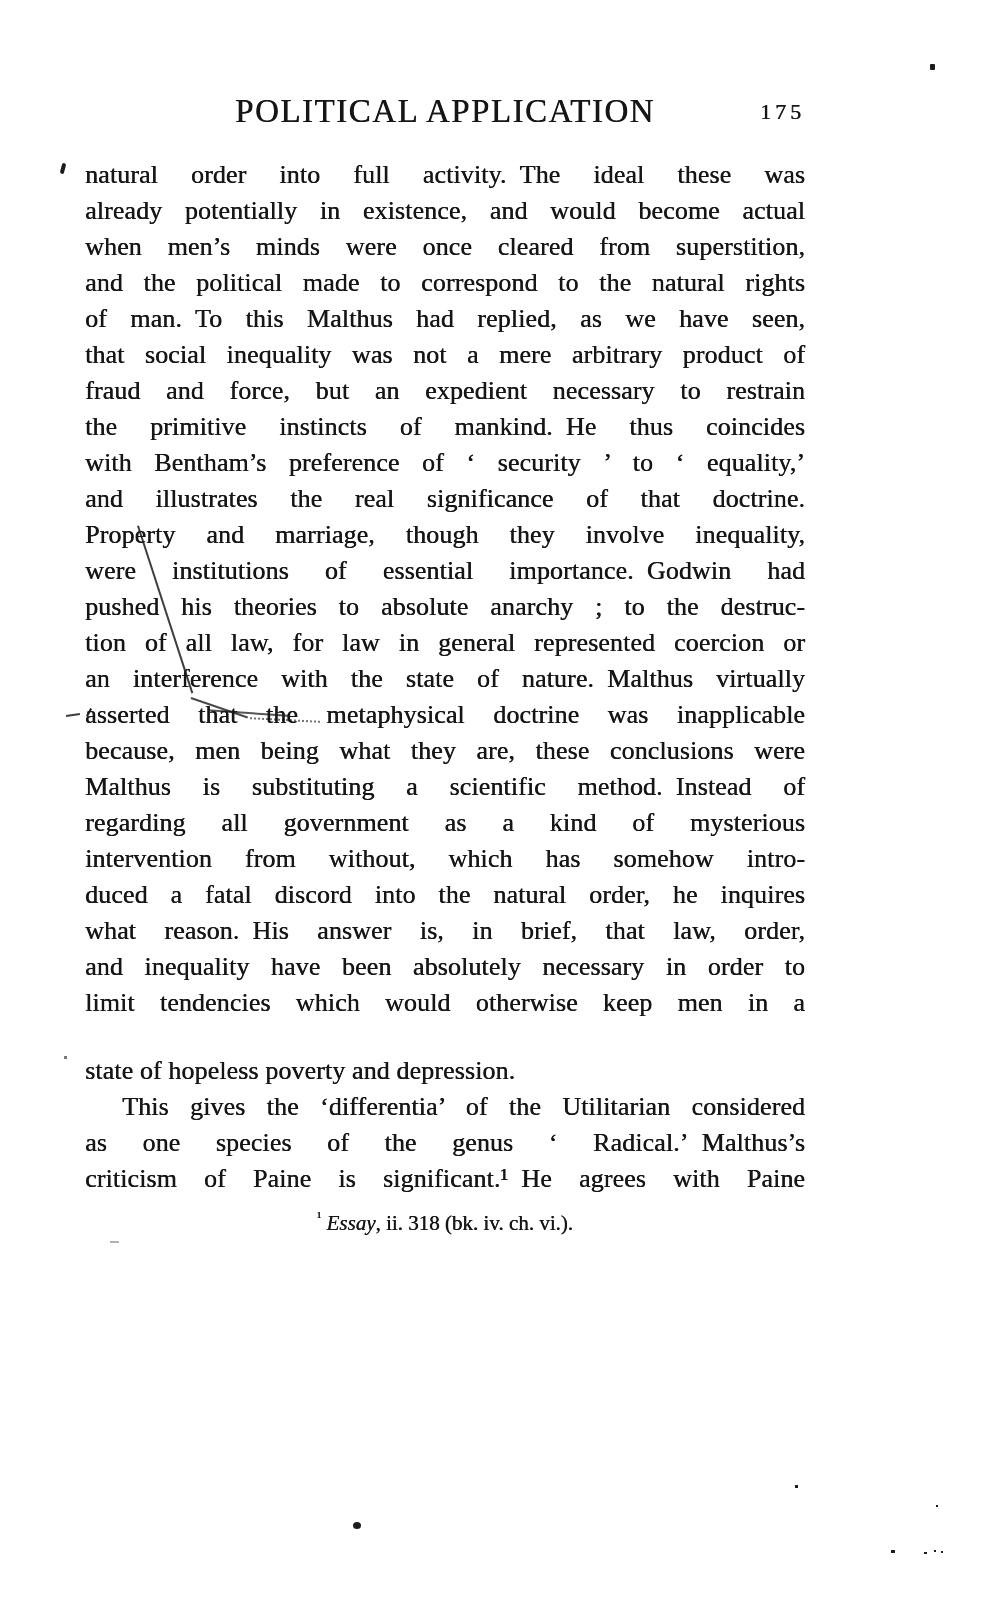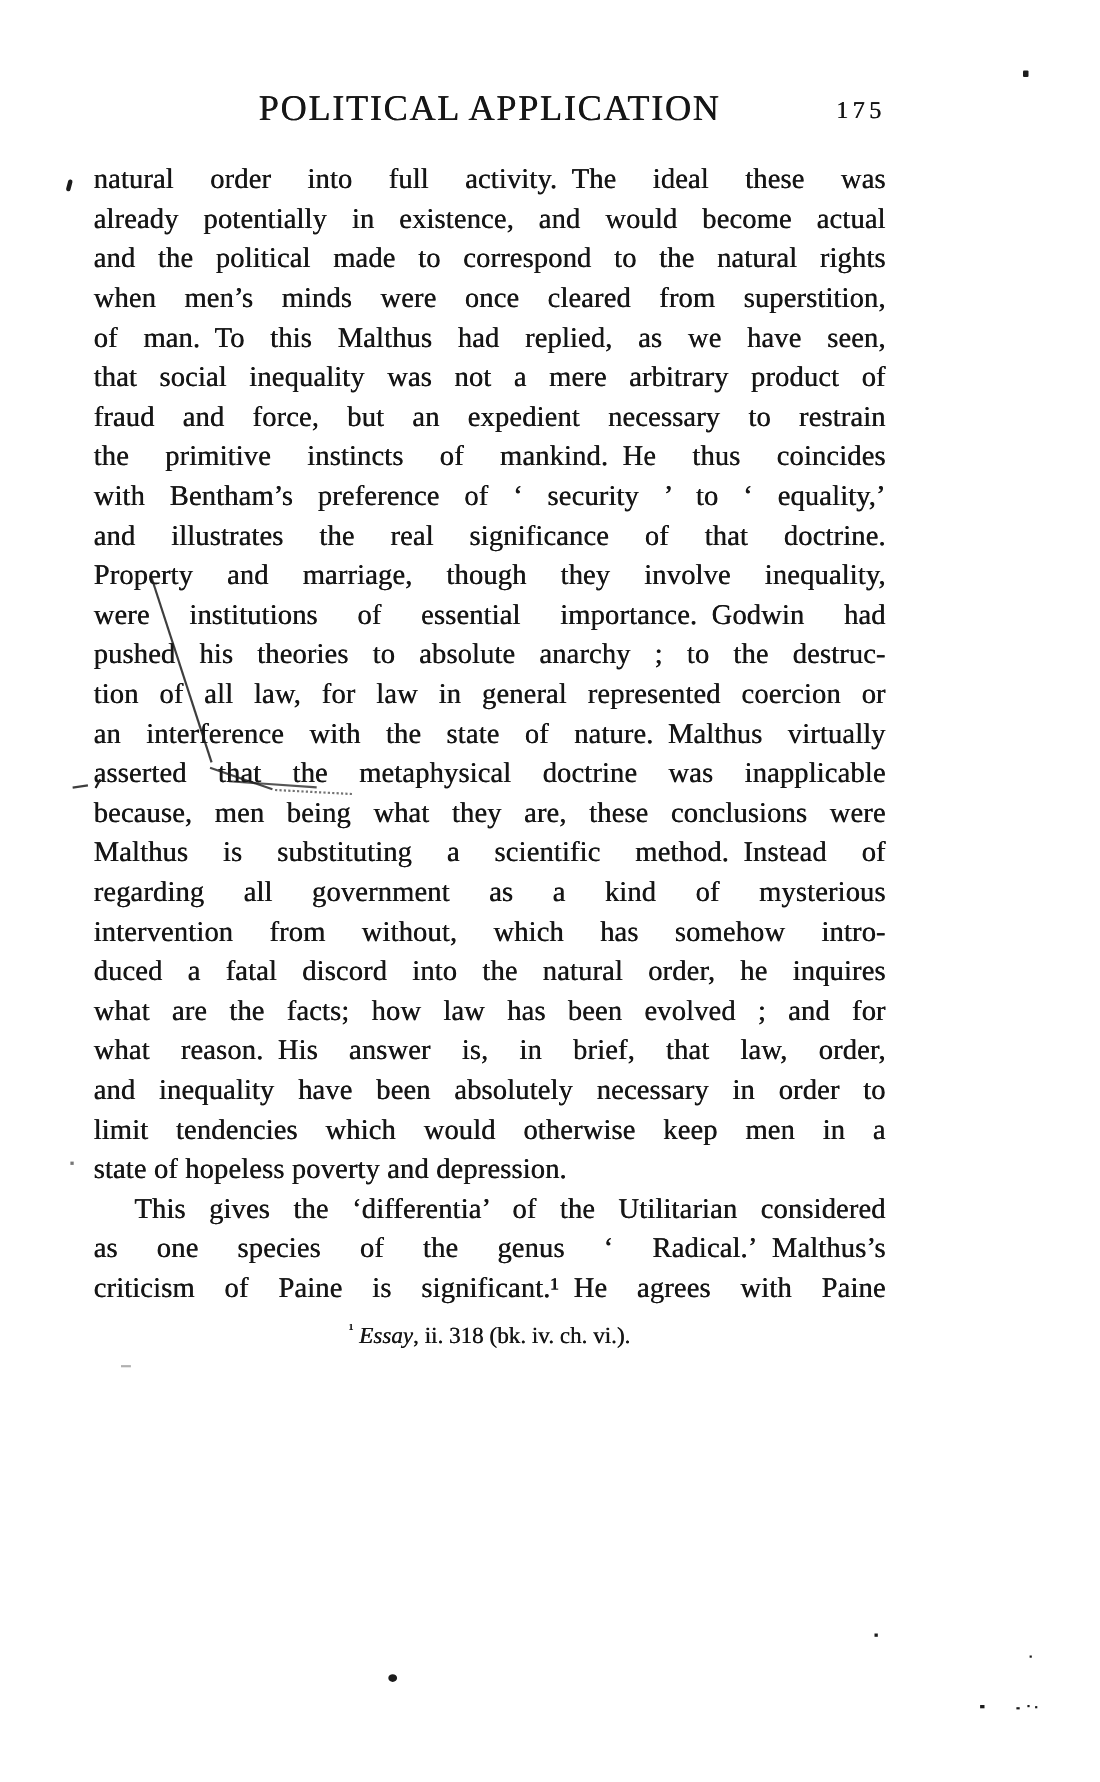--- a/index.html
+++ b/index.html
@@ -14,20 +14,21 @@
   }
   .column {
     position: absolute;
     left: 85px;
     top: 82px;
     width: 720px;
   }
   .header {
     position: relative;
     height: 63px;
+    margin-top: 12px;
   }
   .header .title {
     display: block;
     text-align: center;
     font-size: 33px;
     letter-spacing: 1.5px;
     line-height: 34px;
     text-shadow: 0.4px 0 0 currentColor;
   }
   .header .pagenum {
@@ -42,21 +43,21 @@
   .body-text { font-size: 26px; }
   .line {
     line-height: 36px;
     text-align: justify;
     text-align-last: justify;
     -moz-text-align-last: justify;
     text-justify: inter-word;
     text-shadow: 0.4px 0 0 currentColor;
     letter-spacing: 0.1px;
   }
-  .line.lastline { text-align-last: left; -moz-text-align-last: left; }
+  .line.lastline { text-align-last: left; margin-top: 32px; -moz-text-align-last: left; }
   .line.indent { text-indent: 37px; }
   .footnote {
     margin-top: 8px;
     text-align: right;
     text-align-last: center;
     font-size: 21px;
     line-height: 26px;
     text-shadow: 0.3px 0 0 currentColor;
   }
   .footnote .work { font-style: italic; }
@@ -71,40 +72,39 @@
 
   <div class="column">
     <div class="header">
       <span class="title">POLITICAL APPLICATION</span>
       <span class="pagenum">175</span>
     </div>
 
     <div class="body-text">
         <div class="line">natural order into full activity. The ideal these was</div>
         <div class="line">already potentially in existence, and would become actual</div>
+        <div class="line">when men’s minds were once cleared from superstition,</div>
         <div class="line">and the political made to correspond to the natural rights</div>
-        <div class="line">when men’s minds were once cleared from superstition,</div>
         <div class="line">of man. To this Malthus had replied, as we have seen,</div>
         <div class="line">that social inequality was not a mere arbitrary product of</div>
         <div class="line">fraud and force, but an expedient necessary to restrain</div>
         <div class="line">the primitive instincts of mankind. He thus coincides</div>
         <div class="line">with Bentham’s preference of ‘ security ’ to ‘ equality,’</div>
         <div class="line">and illustrates the real significance of that doctrine.</div>
         <div class="line">Property and marriage, though they involve inequality,</div>
         <div class="line">were institutions of essential importance. Godwin had</div>
         <div class="line">pushed his theories to absolute anarchy ; to the destruc-</div>
         <div class="line">tion of all law, for law in general represented coercion or</div>
         <div class="line">an interference with the state of nature. Malthus virtually</div>
         <div class="line">asserted that the metaphysical doctrine was inapplicable</div>
         <div class="line">because, men being what they are, these conclusions were</div>
         <div class="line">Malthus is substituting a scientific method. Instead of</div>
         <div class="line">regarding all government as a kind of mysterious</div>
         <div class="line">intervention from without, which has somehow intro-</div>
         <div class="line">duced a fatal discord into the natural order, he inquires</div>
-        <div class="line">what are the facts; how law has been evolved ; and for</div>
         <div class="line">what reason. His answer is, in brief, that law, order,</div>
         <div class="line">and inequality have been absolutely necessary in order to</div>
         <div class="line">limit tendencies which would otherwise keep men in a</div>
         <div class="line lastline">state of hopeless poverty and depression.</div>
         <div class="line indent">This gives the ‘differentia’ of the Utilitarian considered</div>
         <div class="line">as one species of the genus ‘ Radical.’ Malthus’s</div>
         <div class="line">criticism of Paine is significant.¹ He agrees with Paine</div>
       </div>
 
     <div class="footnote"><sup>¹</sup> <span class="work">Essay</span><span>, ii. 318 (bk. iv. ch. vi.).</span></div>

